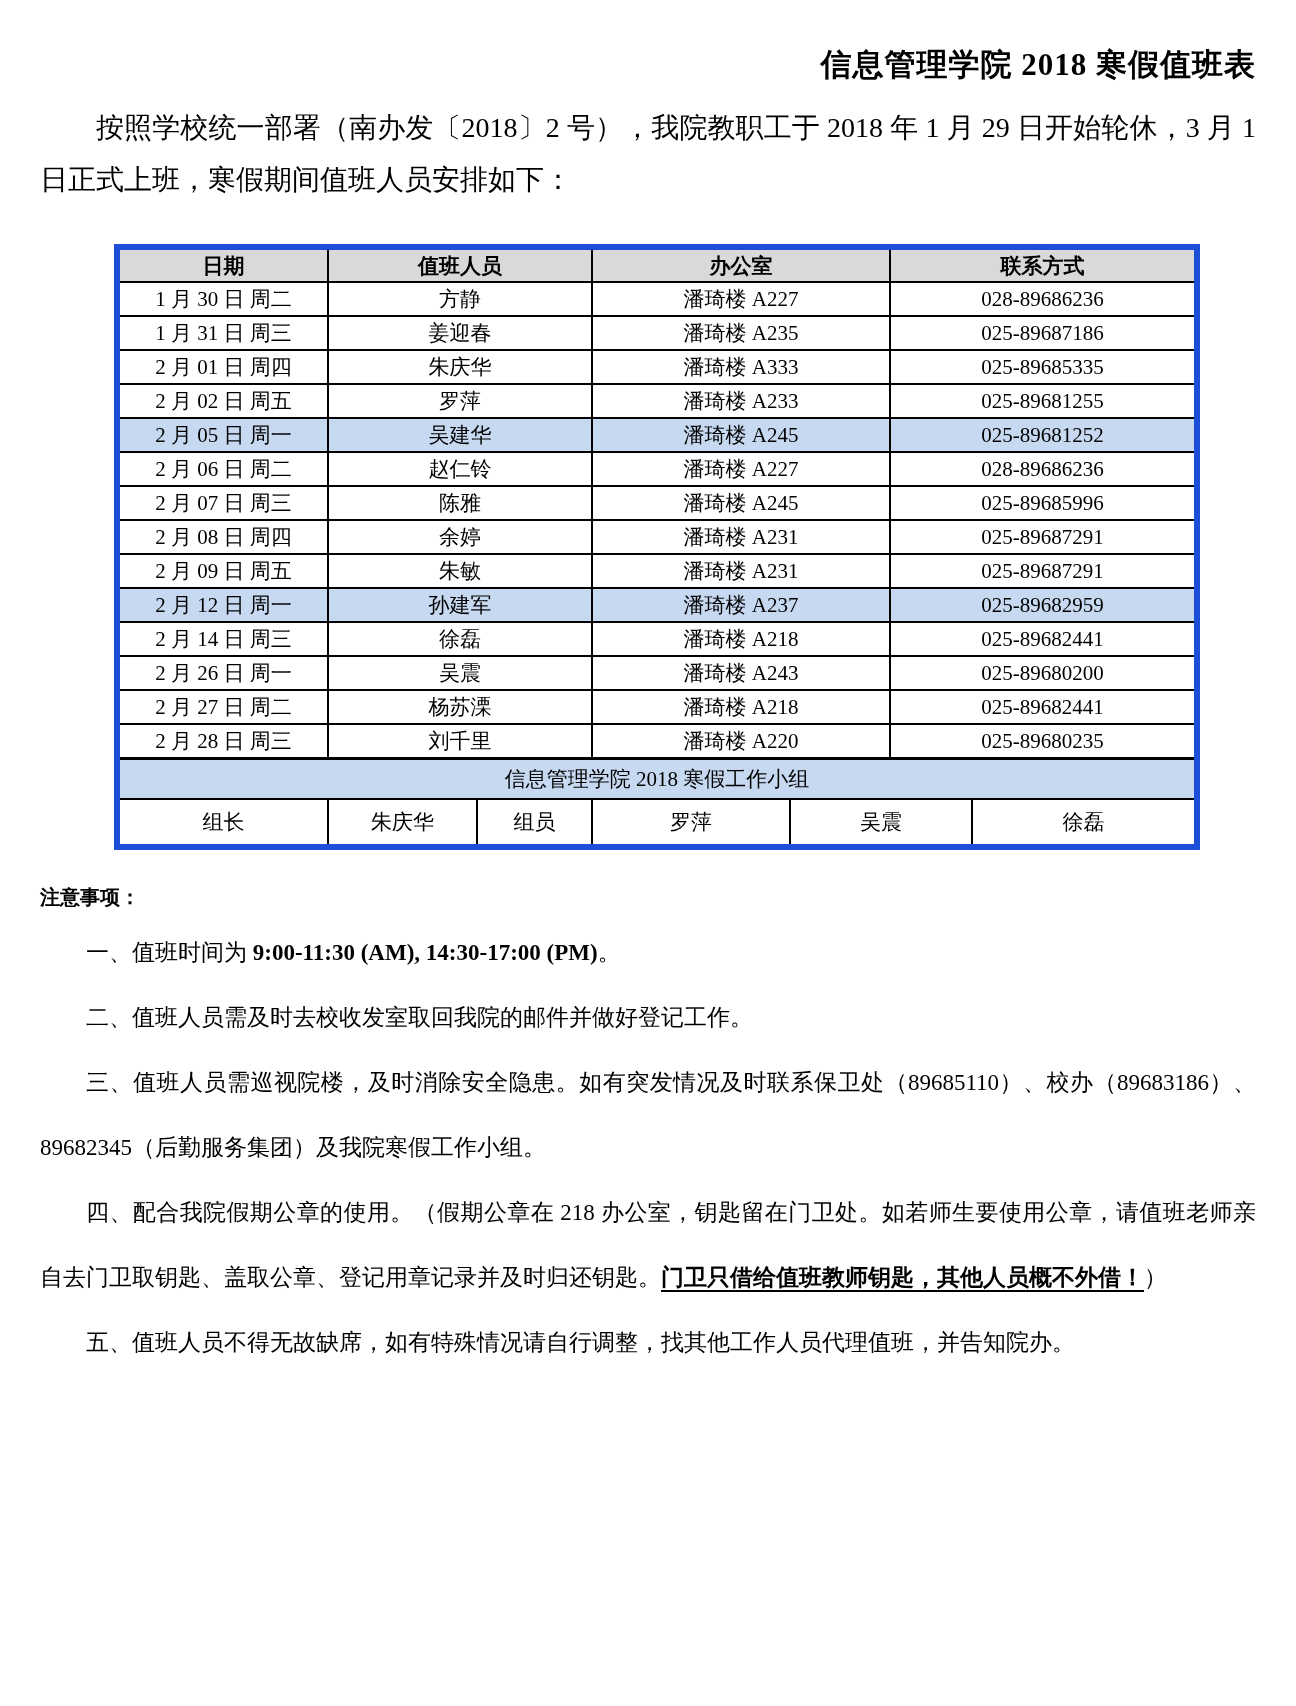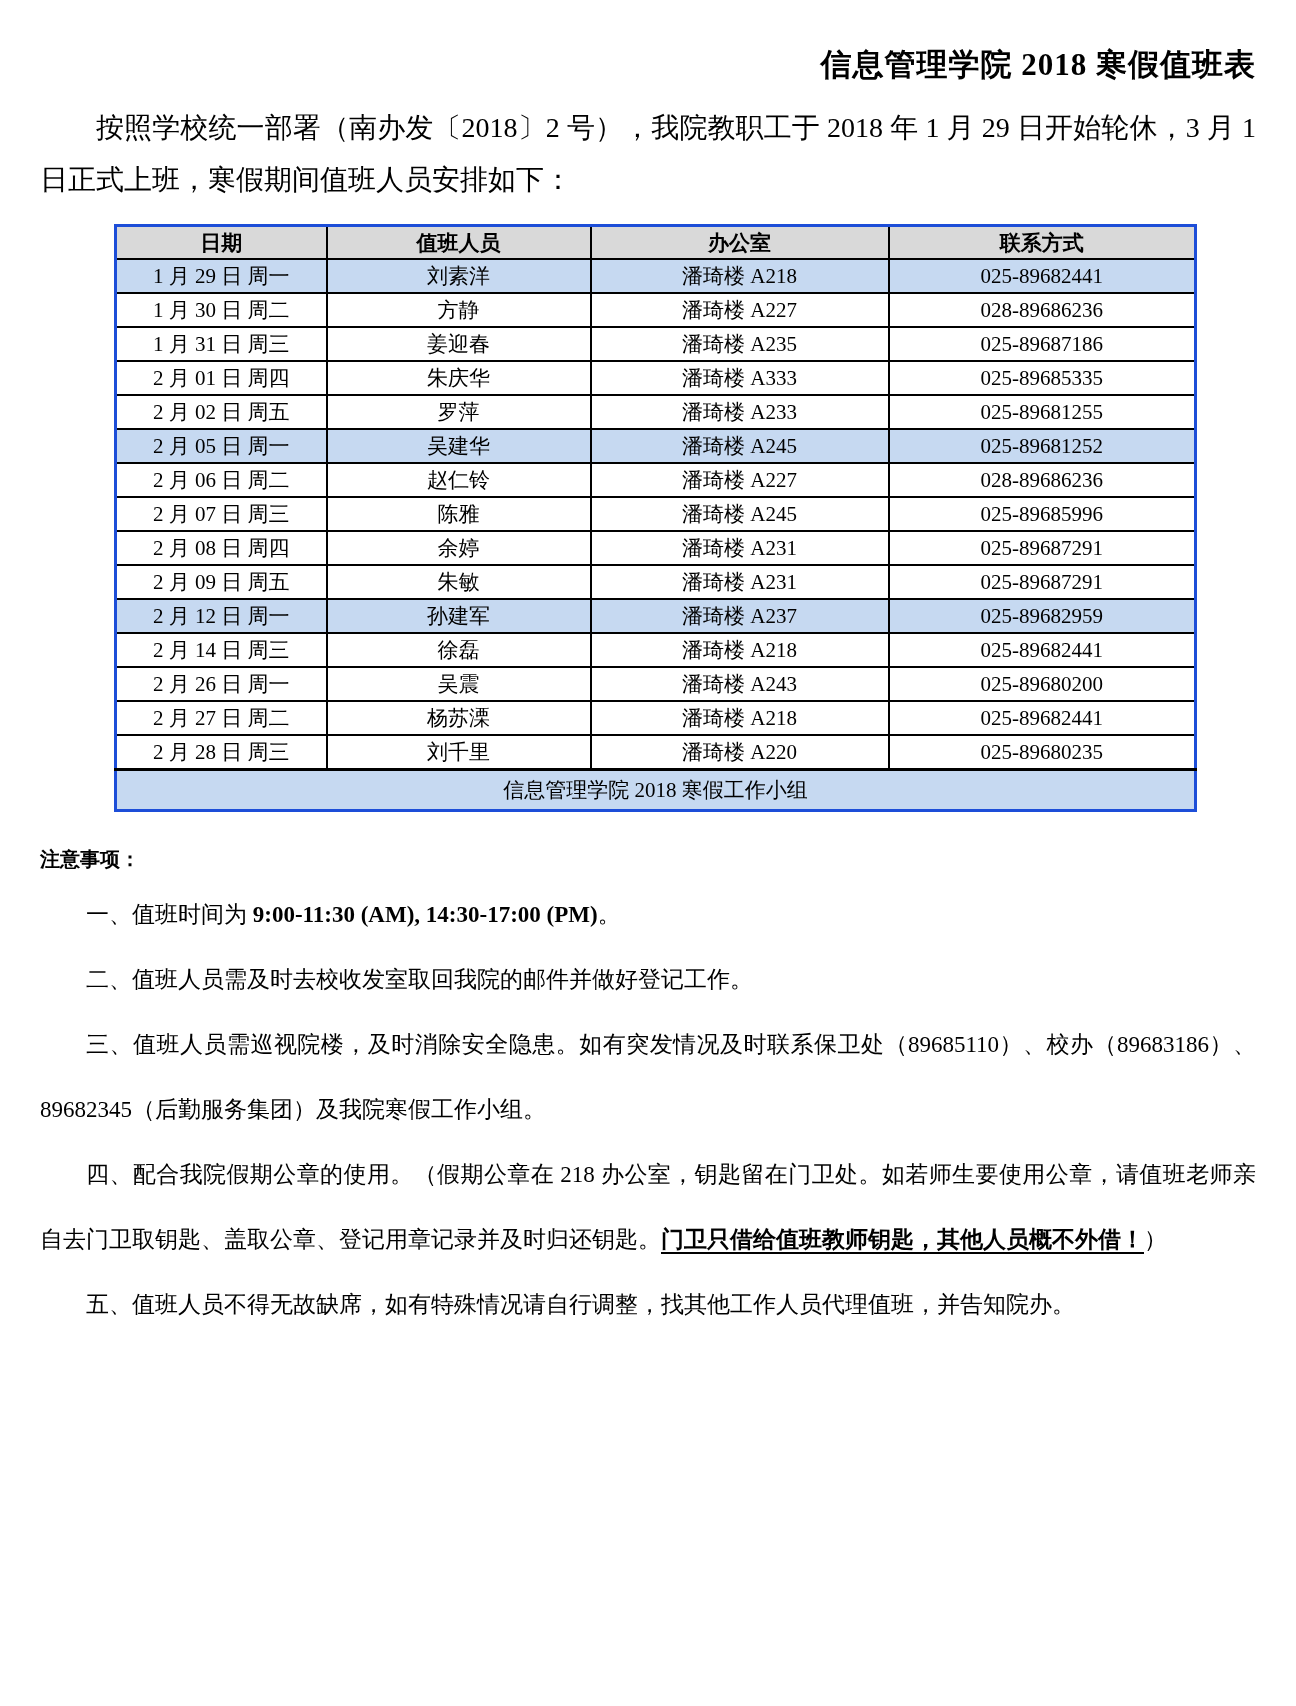--- a/index.html
+++ b/index.html
@@ -14,21 +14,21 @@
     margin:0; padding-top:44px; text-align:right;
     font-size:31px; font-weight:bold; letter-spacing:1px;
   }
   .intro {
     margin:16px 0 0 0; font-size:28px; line-height:52px;
     text-align:justify; text-indent:2em;
   }
 
   table.duty {
     border-collapse:collapse; table-layout:fixed; width:1080px;
-    margin:18px 0 0 74px; border:3px solid #1d4ed8;
+    margin:38px 0 0 74px; border:6px solid #1d4ed8;
   }
   .duty th, .duty td {
     border:2px solid #000; text-align:center; vertical-align:middle;
     padding:0 2px; font-size:21px; overflow:hidden; white-space:nowrap;
   }
   .duty thead th { background:var(--header-bg,#d9d9d9); font-weight:bold; height:31px; }
   .duty td { height:32px; font-weight:normal; }
   tr.hl td { background:var(--highlight-bg,#c6d9f1); }
   .group-title-row td { background:var(--highlight-bg,#c6d9f1); border-top:3px solid #000; height:38px; }
   .group-row td { height:44px; }
@@ -60,26 +60,20 @@
     </colgroup>
     <thead>
       <tr>
         <th>日期</th>
         <th colspan="2">值班人员</th>
         <th colspan="2">办公室</th>
         <th colspan="2">联系方式</th>
       </tr>
     </thead>
     <tbody>
-        <tr class="hl">
-    <td>1 月 29 日 周一</td>
-    <td colspan="2">刘素洋</td>
-    <td colspan="2">潘琦楼 A218</td>
-    <td colspan="2">025-89682441</td>
-  </tr>
         <tr>
     <td>1 月 30 日 周二</td>
     <td colspan="2">方静</td>
     <td colspan="2">潘琦楼 A227</td>
     <td colspan="2">028-89686236</td>
   </tr>
         <tr>
     <td>1 月 31 日 周三</td>
     <td colspan="2">姜迎春</td>
     <td colspan="2">潘琦楼 A235</td>
@@ -155,20 +149,28 @@
     <td>2 月 28 日 周三</td>
     <td colspan="2">刘千里</td>
     <td colspan="2">潘琦楼 A220</td>
     <td colspan="2">025-89680235</td>
   </tr>
       </tbody>
     <tbody>
       <tr class="group-title-row">
         <td colspan="7">信息管理学院 2018 寒假工作小组</td>
       </tr>
+      <tr class="group-row">
+        <td class="bold">组长</td>
+        <td>朱庆华</td>
+        <td class="bold">组员</td>
+        <td>罗萍</td>
+        <td colspan="2">吴震</td>
+        <td>徐磊</td>
+      </tr>
     </tbody>
   </table>
 
   <h2 class="notes-heading">注意事项：</h2>
 
   <p class="note"><span>一、值班时间为 </span><span class="b">9:00-11:30 (AM), 14:30-17:00 (PM)</span><span>。</span></p>
 
   <p class="note">二、值班人员需及时去校收发室取回我院的邮件并做好登记工作。</p>
 
   <p class="note">三、值班人员需巡视院楼，及时消除安全隐患。如有突发情况及时联系保卫处（89685110）、校办（89683186）、89682345（后勤服务集团）及我院寒假工作小组。</p>

